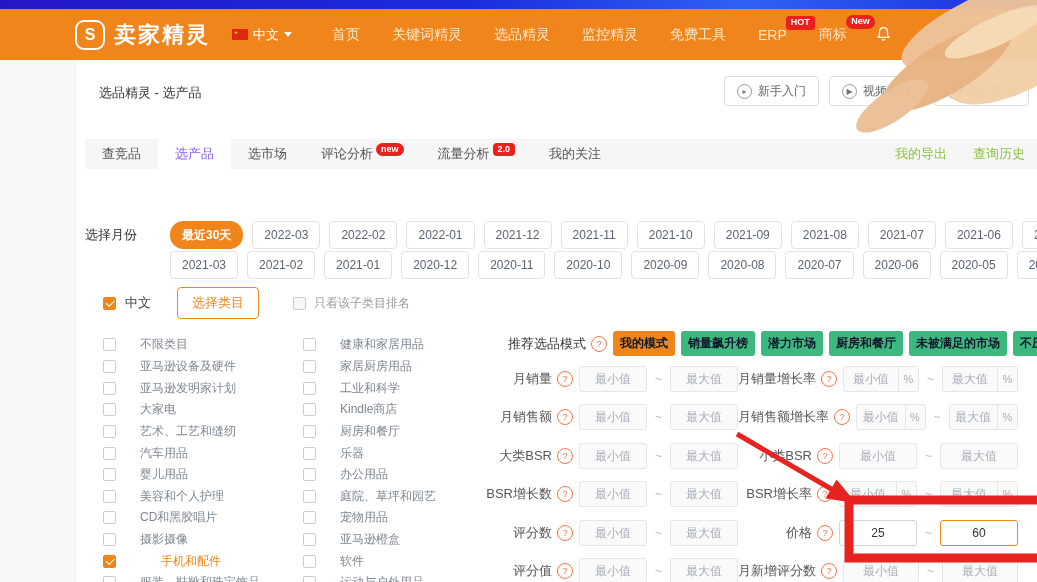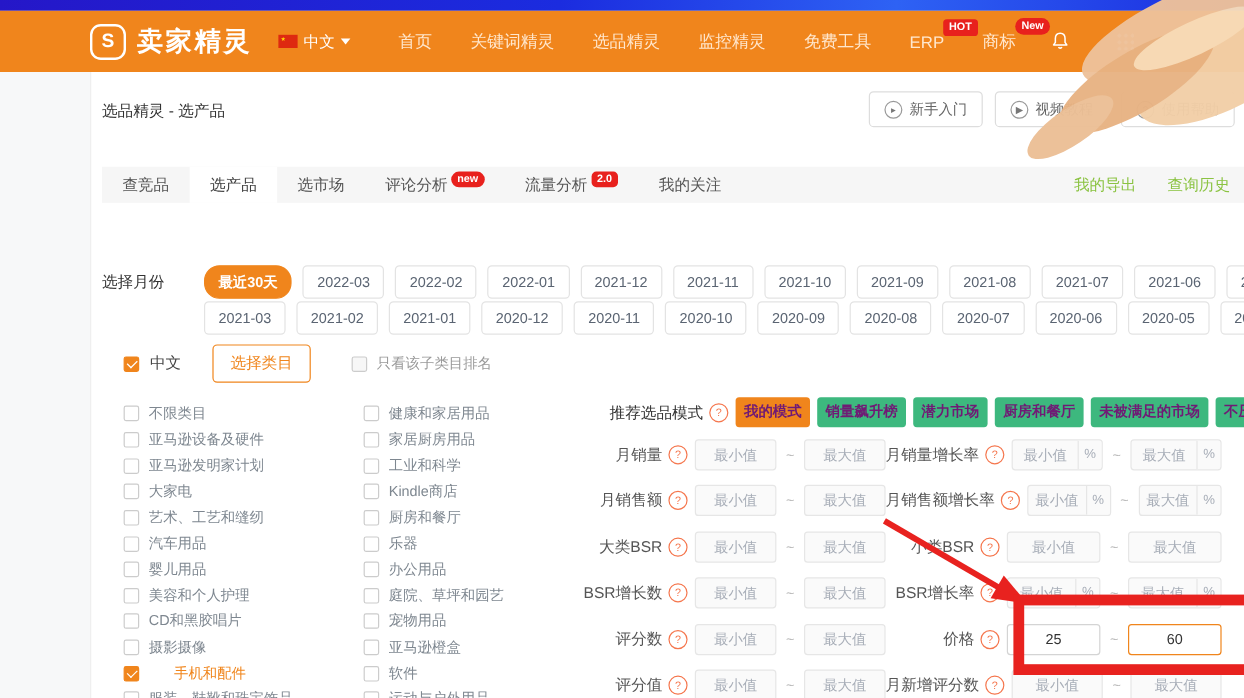--- a/index.html
+++ b/index.html
@@ -24,31 +24,31 @@
   .nav-item{position:relative;color:#ffe7cd;font-size:14px;cursor:pointer;white-space:nowrap;}
   .nav-badge{position:absolute;top:-11px;right:-28px;background:#e8211d;color:#fff;
     font-size:9px;font-weight:bold;padding:1.5px 5px;line-height:11px;}
   .nav-badge.sq{border-radius:3px;}
   .nav-badge.pill{border-radius:8px;}
   .nav-right{margin-left:auto;margin-right:92px;display:flex;align-items:center;gap:38px;}
   .grid-icon{width:15px;height:15px;background-image:radial-gradient(circle,#fff 1.5px,rgba(0,0,0,0) 1.7px);
     background-size:5.5px 5.5px;}
   
   .left-gutter{position:absolute;left:0;top:60px;width:75px;height:522px;background:#f7f8f9;border-right:1px solid #efefef;}
-  .breadcrumb{position:absolute;top:84px;left:85px;font-size:13px;color:#333;z-index:3;}
+  .breadcrumb{position:absolute;top:84px;left:99px;font-size:13px;color:#333;z-index:3;}
   .help-buttons{position:absolute;top:76px;right:8px;display:flex;gap:10px;z-index:3;}
   .help-btn{height:30px;display:flex;align-items:center;gap:6px;padding:0 12px;border:1px solid #ddd;
     border-radius:4px;background:#fff;color:#666;font-size:12px;cursor:pointer;}
   .circ-icn{width:13px;height:13px;border:1px solid #999;border-radius:50%;font-size:8px;color:#777;
     display:inline-flex;align-items:center;justify-content:center;flex:none;}
   
   .tabbar{position:absolute;top:139px;left:85px;width:952px;height:30px;background:#f6f6f6;
     display:flex;align-items:stretch;z-index:3;}
   .tab{padding:0 17px;line-height:30px;font-size:13px;color:#555;cursor:pointer;white-space:nowrap;}
-  .tab.active{background:#fff;color:#404040;}
+  .tab.active{background:#fff;color:#8b5cf6;}
   .tab-badge{display:inline-block;transform:translateY(-6px);margin-left:3px;background:#e8211d;color:#fff;
     font-size:9px;font-weight:bold;padding:1px 5px;line-height:11px;}
   .tab-badge.pill{border-radius:8px;}
   .tab-badge.sq{border-radius:4px;}
   .tab-links{margin-left:auto;margin-right:12px;display:flex;align-items:center;gap:26px;}
   .tab-link{color:#8bc342;font-size:13px;cursor:pointer;}
   
   .sel-row{position:absolute;left:85px;display:flex;align-items:center;z-index:3;}
   .sel-label{width:70px;margin-right:15px;font-size:13px;color:#333;flex:none;}
   .opt-btn{height:26px;display:flex;align-items:center;padding:0 11px;margin-right:9px;border:1px solid #e3e3e3;
@@ -63,30 +63,30 @@
   .opts-row .lbl-cn{margin-left:9px;font-size:13px;color:#444;}
   .cat-sel-btn{margin-left:26px;border:1px solid #f0851c;color:#f0851c;background:#fff;border-radius:4px;
     padding:6px 14px;font-size:13px;cursor:pointer;}
   .subcat{display:flex;align-items:center;margin-left:34px;gap:8px;}
   .subcat .cb{background:#f7f7f7;}
   .subcat span.txt{font-size:12px;color:#999;}
   
   .cat-col{position:absolute;top:334px;z-index:3;}
   .cat-col.c1{left:103px;}
   .cat-col.c2{left:303px;}
-  .cat-item{height:21.65px;display:flex;align-items:center;gap:8px;cursor:pointer;}
+  .cat-item{height:21.65px;display:flex;align-items:center;gap:24px;cursor:pointer;}
   .cat-item span.txt{font-size:12px;color:#7e8790;white-space:nowrap;}
   .cat-item.checked span.txt{color:#f0851c;margin-left:21px;}
   
   .mode-row{position:absolute;left:508px;top:331px;width:524px;display:flex;align-items:center;z-index:3;}
   .mode-label{font-size:13px;color:#333;white-space:nowrap;}
   .q-icon{width:14px;height:14px;border:1px solid #f5764d;border-radius:50%;color:#f5764d;font-size:9px;
     display:inline-flex;align-items:center;justify-content:center;margin:0 6px 0 5px;flex:none;cursor:pointer;}
   .q-icon::after{content:"?";}
-  .mode-btn{margin-right:6px;padding:4px 7px;border-radius:3px;color:#701a75;font-size:12px;font-weight:bold;
+  .mode-btn{margin-right:6px;padding:4px 7px;border-radius:3px;color:#0f172a;font-size:12px;font-weight:bold;
     cursor:pointer;white-space:nowrap;}
   .mode-btn.active{background:#f0851c;}
   .mode-btn.green{background:#3db87e;}
   
   .filters{position:absolute;top:366px;z-index:3;}
   .filters.fl{left:462px;width:276px;}
   .filters.fr{left:738px;width:280px;}
   .f-row{height:26px;margin-bottom:12.4px;display:flex;align-items:center;justify-content:flex-end;}
   .f-label{font-size:13px;color:#555;white-space:nowrap;}
   .f-box{height:26px;width:68px;border:1px solid #e6e6e6;background:#fafafa;border-radius:3px;

